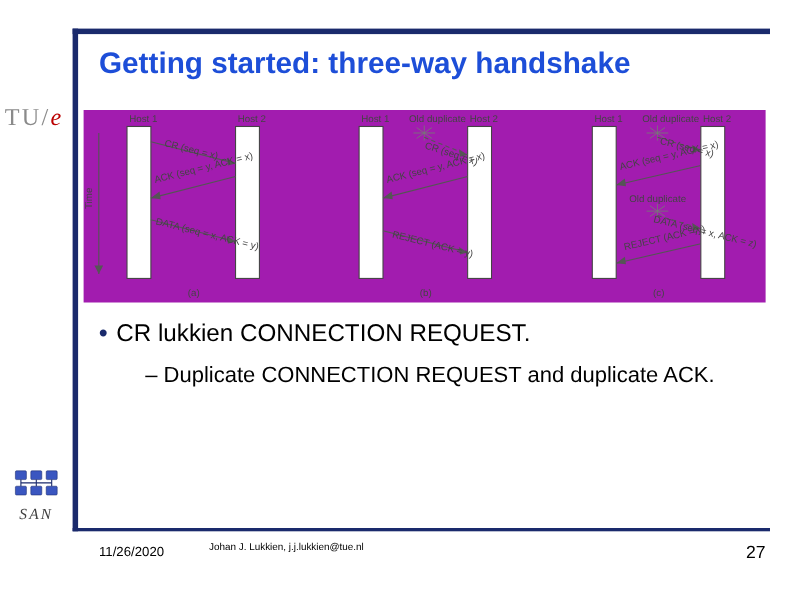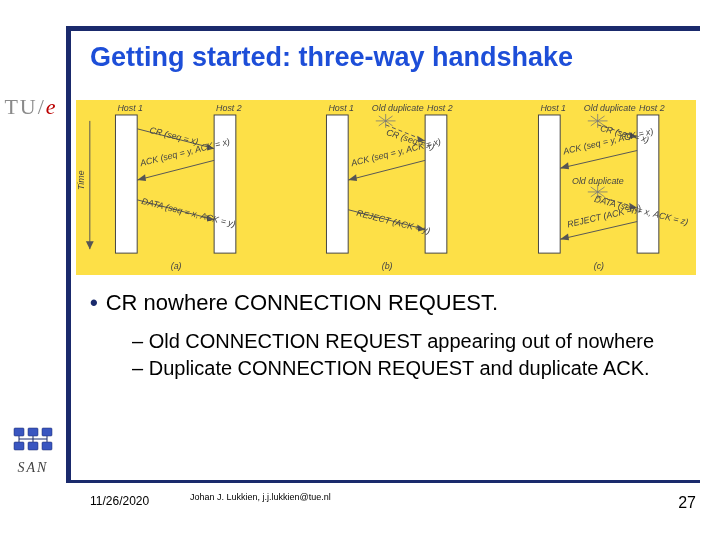--- a/index.html
+++ b/index.html
@@ -66,24 +66,23 @@
     font-size: 27px;
     font-weight: bold;
     color: #1d4ed8;
   }
   .figure {
     position: absolute;
     top: 100px;
     left: 76px;
     width: 620px;
     height: 175px;
-    background: #fde047;
+    background: #a21caf;
     display: flex;
     gap: 14px;
-    font-style: italic;
   }
   .panel {
     flex: 1;
     position: relative;
   }
   .panel svg { width: 100%; height: 100%; }
   .tlabel { font-size: 9px; fill: #444; font-family: Arial; }
   .arr { stroke: #555; stroke-width: 1; fill: none; }
   .dash { stroke-dasharray: 4 3; }
   .starburst { stroke: #777; stroke-width: 0.8; }
@@ -247,22 +246,21 @@
         <text x="96" y="102" class="tlabel" transform="rotate(14 96 102)">DATA (seq = x, ACK = z)</text>
         <line x1="140" y1="122" x2="62" y2="140" class="arr"></line>
           <polygon points="62,140 70,134 71,141" fill="#555"></polygon>
         <text x="70" y="128" class="tlabel" transform="rotate(-13 70 128)">REJECT (ACK = y)</text>
         <text x="96" y="170" class="tlabel">(c)</text>
       </svg>
     </div>
   </div>
 
   <div class="body">
-    <div class="l1"><span class="dot">•</span><span>CR nowhere CONNECTION REQUEST.</span></div>
-    <div class="l2"><span class="dash">– </span><span>Old CONNECTION REQUEST appearing out of nowhere</span></div>
+    <div class="l1"><span class="dot">•</span><span>CR lukkien CONNECTION REQUEST.</span></div>
     <div class="l2"><span class="dash">– </span><span>Duplicate CONNECTION REQUEST and duplicate ACK.</span></div>
   </div>
 
   <div class="san">
     <svg viewBox="0 0 46 32">
       <g fill="#3a56c0" stroke="#1a2a6c" stroke-width="0.5">
         <rect x="4" y="4" width="10" height="8" rx="1"></rect>
         <rect x="18" y="4" width="10" height="8" rx="1"></rect>
         <rect x="32" y="4" width="10" height="8" rx="1"></rect>
         <rect x="4" y="18" width="10" height="8" rx="1"></rect>

